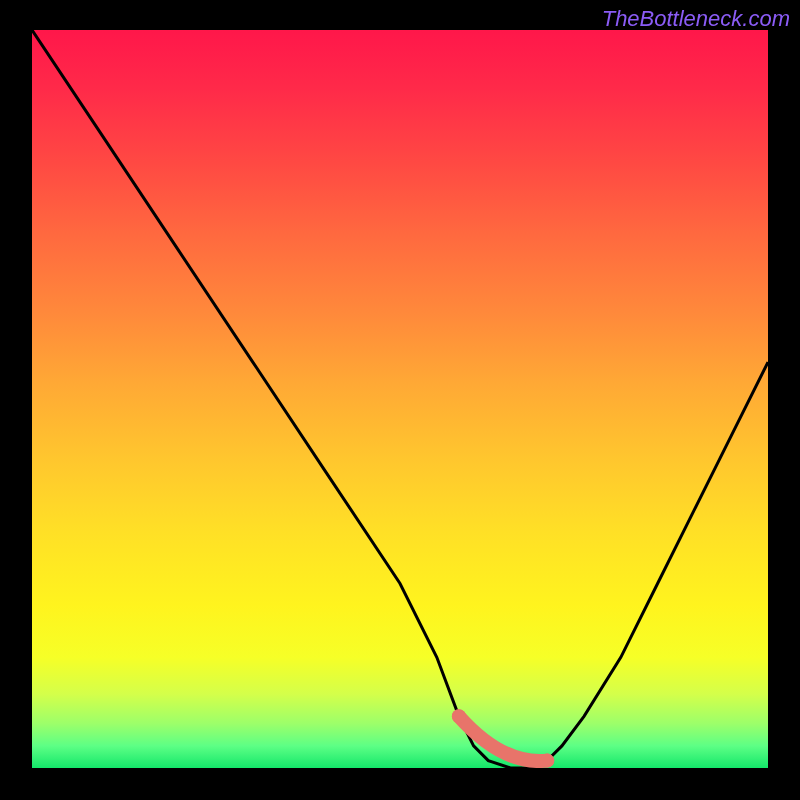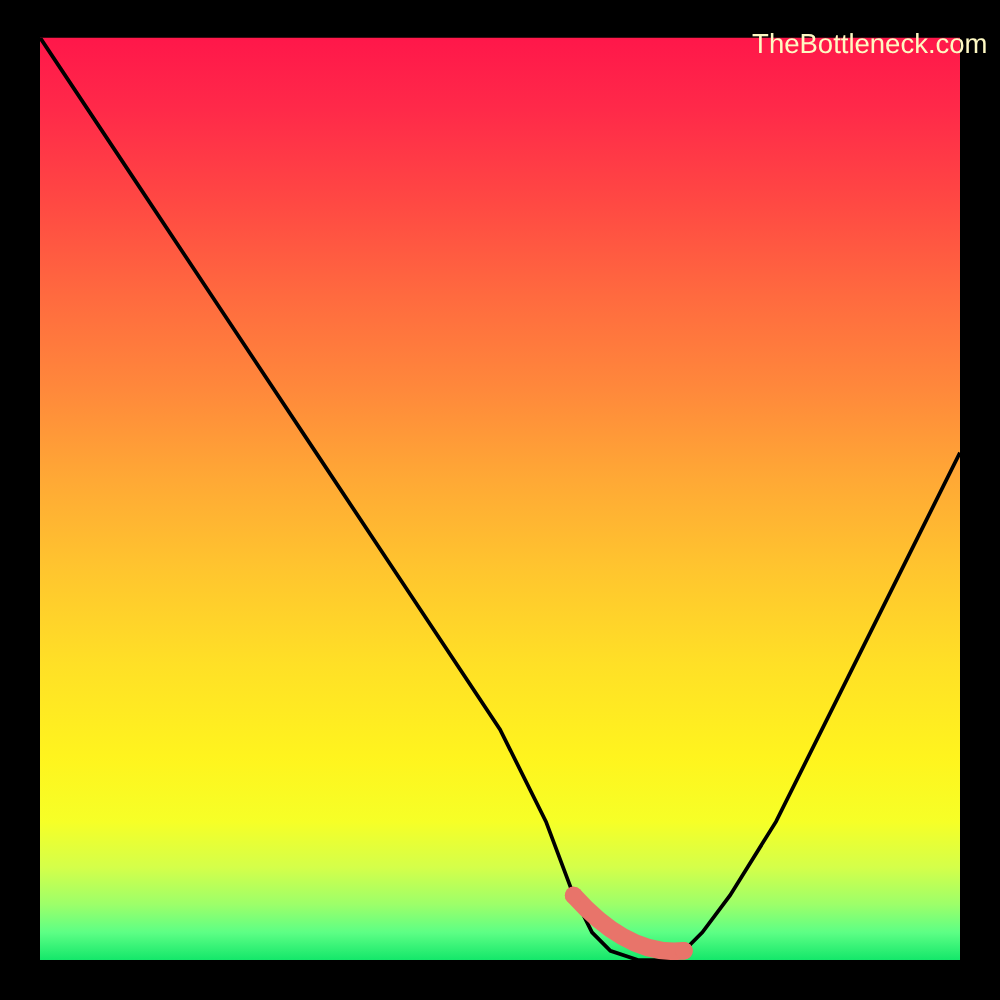--- a/index.html
+++ b/index.html
@@ -11,26 +11,27 @@
     font-family: Arial, sans-serif;
   }
   .container {
     width: 800px;
     height: 800px;
     position: relative;
     background: #000;
   }
   .watermark {
     position: absolute;
-    top: 22px;
+    top: 6px;
     right: 10px;
-    color: #fef9c3;
+    color: #8b5cf6;
     font-size: 22px;
     font-weight: 500;
     z-index: 10;
+    font-style: italic;
   }
   .plot-area {
     position: absolute;
     left: 32px;
     top: 30px;
     width: 736px;
     height: 738px;
     overflow: hidden;
   }
   .gradient-bg {

